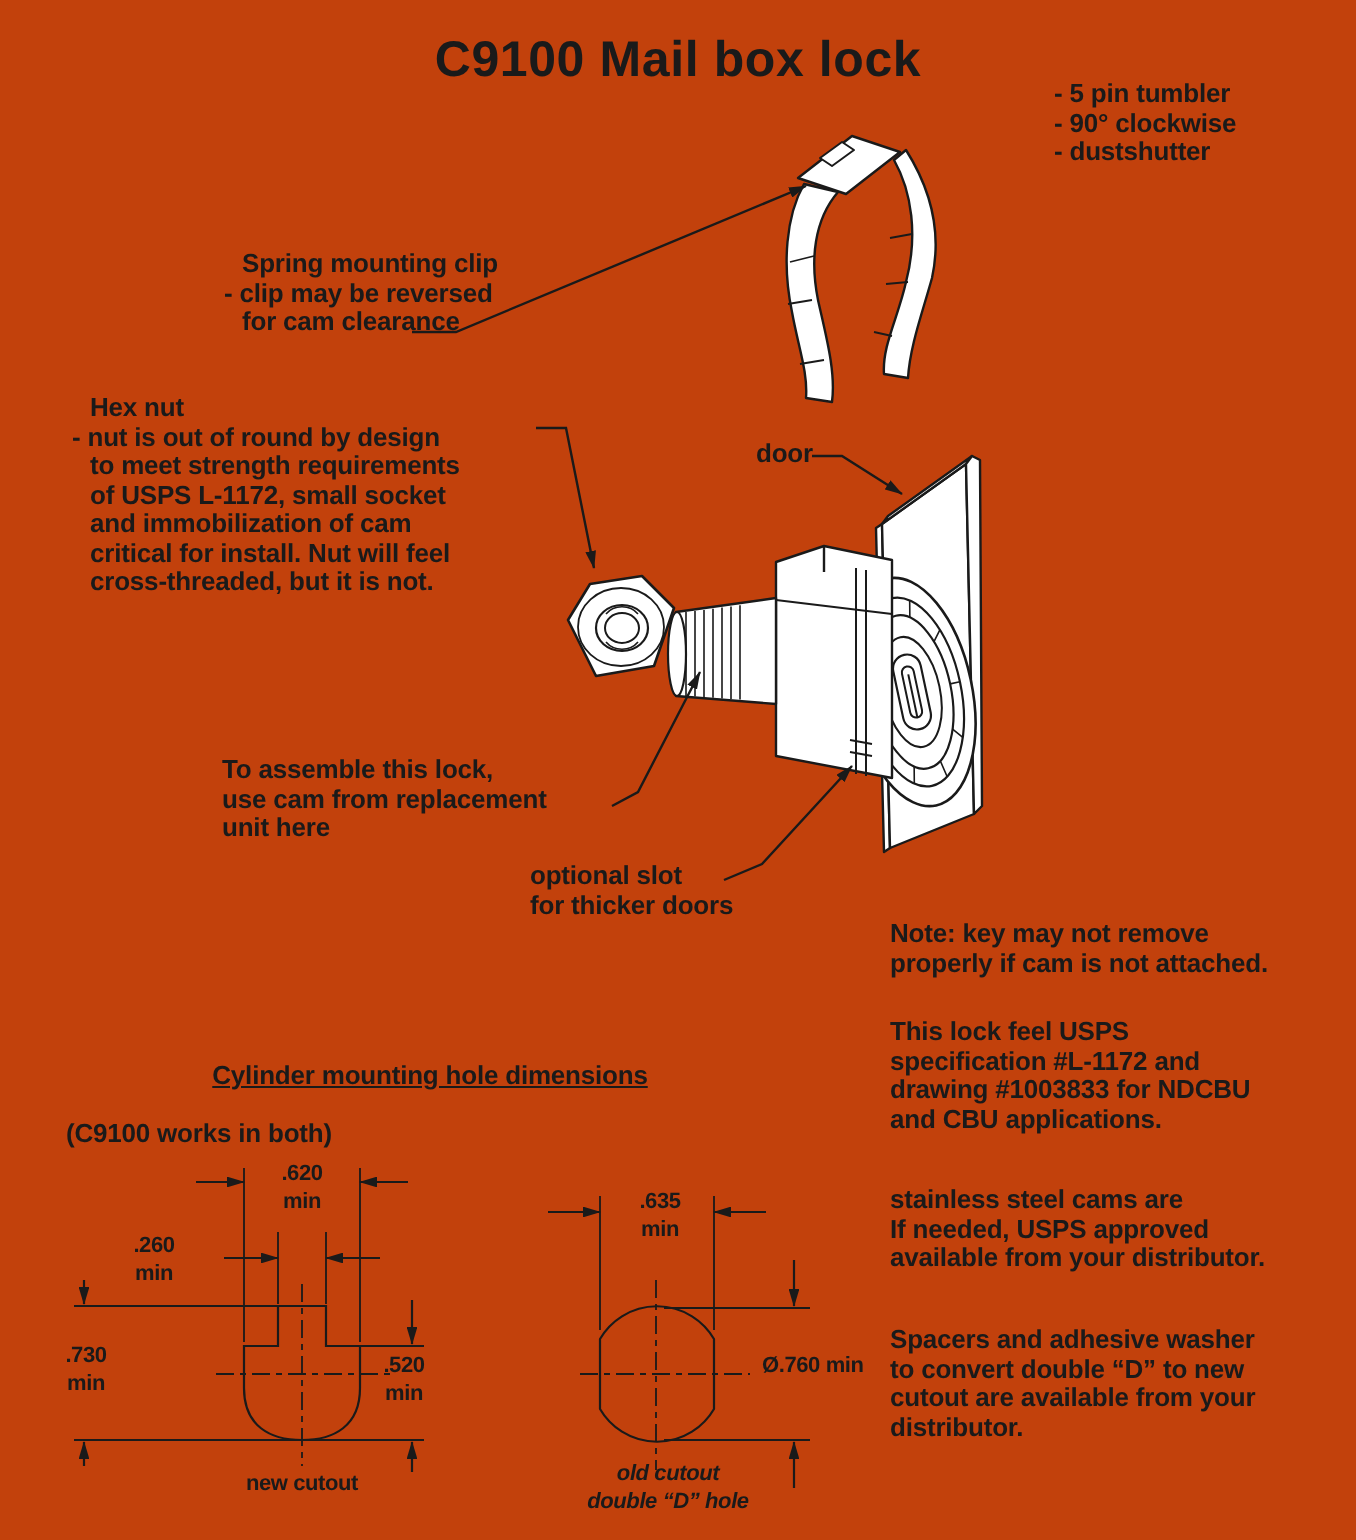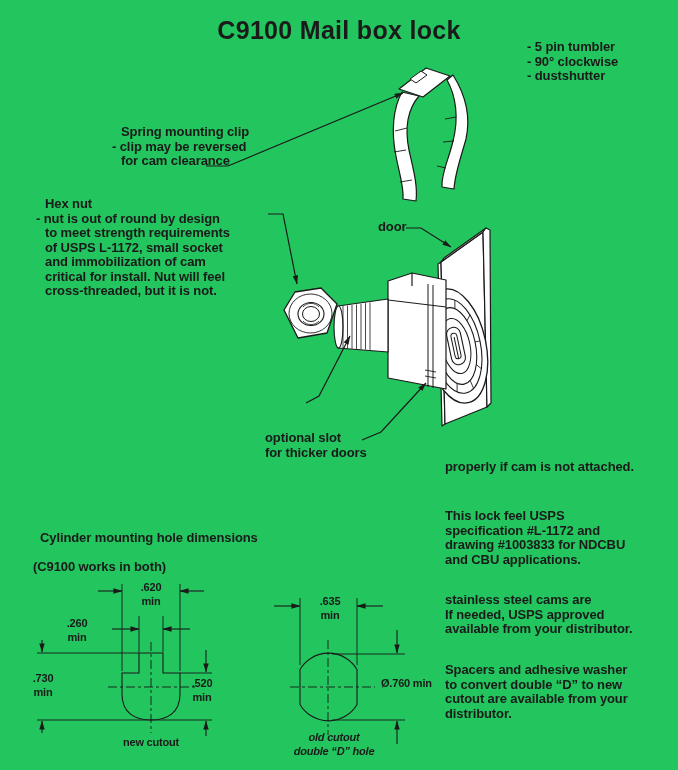--- a/index.html
+++ b/index.html
@@ -1,24 +1,24 @@
 <!DOCTYPE html>
 <html><head>
 <meta charset="utf-8">
 <style>
   html,body{margin:0;padding:0;background:#fff;}
-  #page{position:relative;width:678px;height:770px;background:#22c55e;
+  #page{position:relative;width:678px;height:770px;background:#c2410c;
         font-family:"Liberation Sans",sans-serif;color:#1a1a1a;overflow:hidden;}
   #art{position:absolute;left:0;top:0;z-index:1;}
   .abs{position:absolute;white-space:nowrap;z-index:2;}
   .b{font-weight:bold;font-size:13px;line-height:14.5px;letter-spacing:-0.1px;}
   .ind{padding-left:9px;}
   .title{font-size:25px;font-weight:bold;width:678px;text-align:center;letter-spacing:0.3px;}
   .dim{font-weight:bold;font-size:11px;line-height:13.5px;text-align:center;letter-spacing:-0.2px;}
-  .ctr{}
+  .ctr{text-align:center;text-decoration:underline;}
 </style>
 </head>
 <body>
 
 <div id="page">
 
   <svg id="art" width="678" height="770" viewBox="0 0 678 770">
     <defs>
       <marker id="arr" viewBox="0 0 10 6" refX="9.5" refY="3" markerWidth="9" markerHeight="5.4" orient="auto" markerUnits="userSpaceOnUse">
         <path d="M0,0 L10,3 L0,6 Z" fill="#1a1a1a"></path>
@@ -142,27 +142,33 @@
     <div class="b">- nut is out of round by design</div>
     <div class="b ind">to meet strength requirements</div>
     <div class="b ind">of USPS L-1172, small socket</div>
     <div class="b ind">and immobilization of cam</div>
     <div class="b ind">critical for install. Nut will feel</div>
     <div class="b ind">cross-threaded, but it is not.</div>
   </div>
 
   <div class="abs b" style="left:378px;top:220px;">door</div>
 
+  <div class="abs" style="left:111px;top:378px;">
+    <div class="b">To assemble this lock,</div>
+    <div class="b">use cam from replacement</div>
+    <div class="b">unit here</div>
+  </div>
 
   <div class="abs" style="left:265px;top:431px;">
     <div class="b">optional slot</div>
     <div class="b">for thicker doors</div>
   </div>
 
   <div class="abs" style="left:445px;top:460px;">
+    <div class="b">Note: key may not remove</div>
     <div class="b">properly if cam is not attached.</div>
   </div>
 
   <div class="abs" style="left:445px;top:509px;">
     <div class="b">This lock feel USPS</div>
     <div class="b">specification #L-1172 and</div>
     <div class="b">drawing #1003833 for NDCBU</div>
     <div class="b">and CBU applications.</div>
   </div>
 

